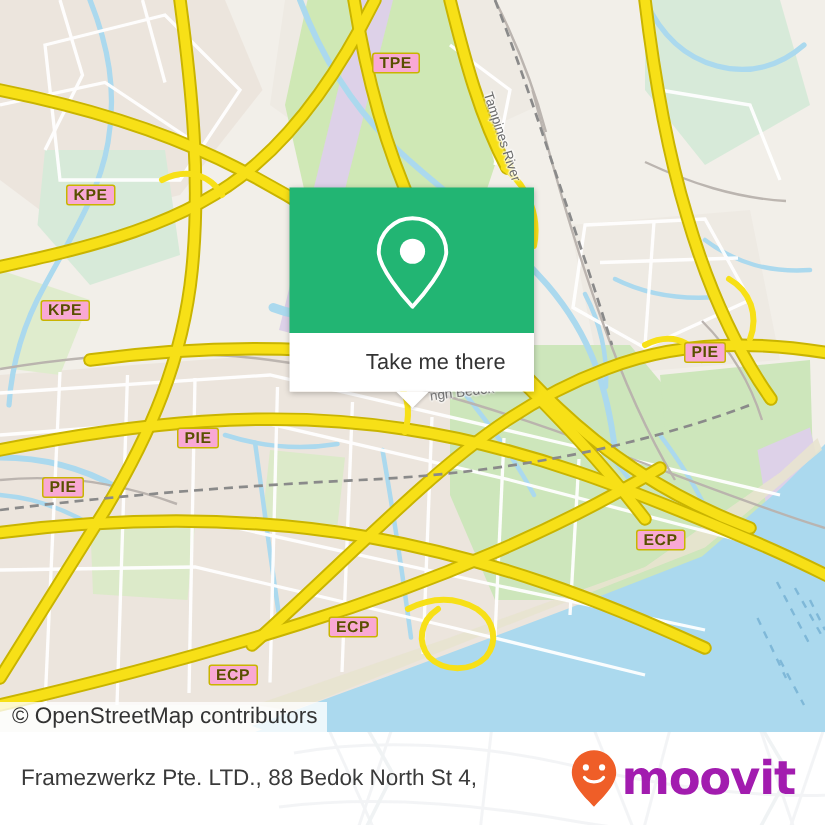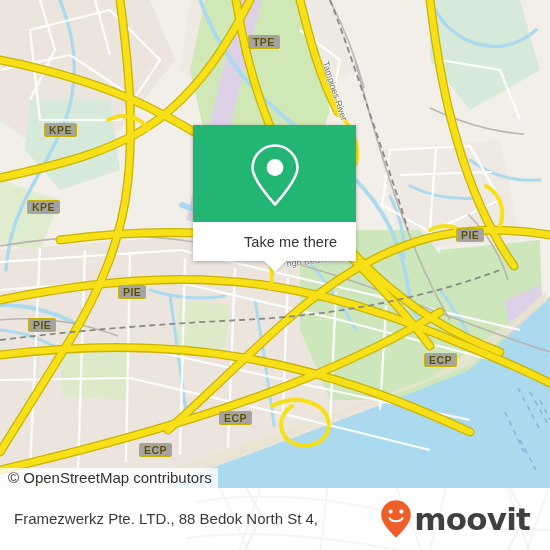--- a/index.html
+++ b/index.html
@@ -39,21 +39,21 @@
     left: 0;
     top: 0;
     width: 550px;
     height: 488px;
     display: block;
   }
 
   
   .shield {
     position: absolute;
-    background: #a3a3a3;
+    background: #f9a8d4;
     border: 1px solid #c9b400;
     border-radius: 2px;
     color: #5a4e00;
     font-size: 10.5px;
     font-weight: bold;
     letter-spacing: 0.4px;
     line-height: 13px;
     height: 14px;
     padding: 0 4px;
     text-align: center;
@@ -168,21 +168,21 @@
     max-width: 390px;
     font-family: "Liberation Sans", sans-serif;
   }
   .brand {
     display: flex;
     align-items: center;
     gap: 2px;
     padding-right: 6px;
   }
   .brand-word {
-    color: #404040;
+    color: #a21caf;
     font-size: 31px;
     font-weight: bold;
     letter-spacing: -0.8px;
     line-height: 31px;
     font-family: "DejaVu Sans", sans-serif;
   }
 </style>
 </head>
 <body>
 

